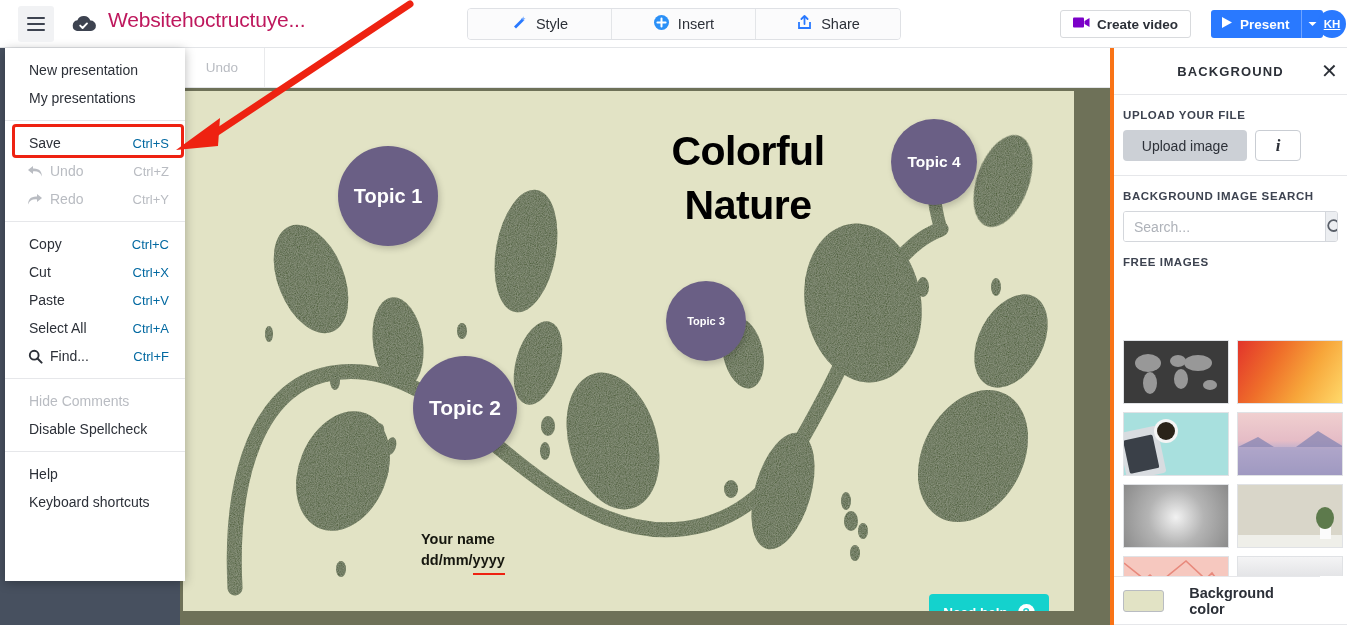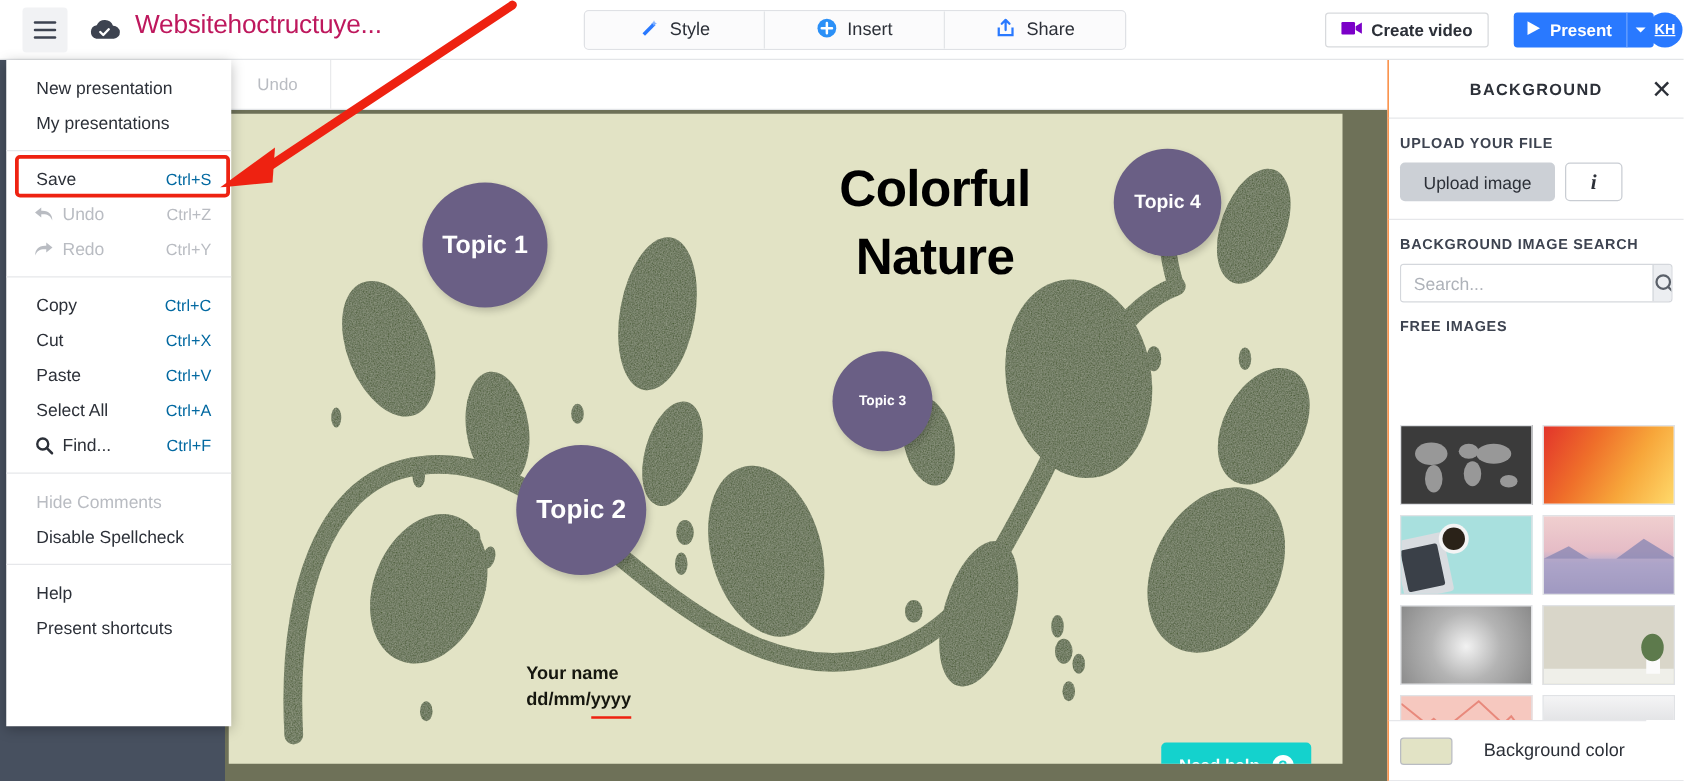--- a/index.html
+++ b/index.html
@@ -186,21 +186,21 @@
   .qmark {
     width: 17px; height: 17px; border-radius: 50%;
     background: #fff; color: #14d2cd;
     display: flex; align-items: center; justify-content: center;
     font-size: 12px; font-weight: bold;
   }
 
   
   .right-panel {
     position: absolute; left: 1110px; top: 48px; width: 237px; height: 577px;
-    background: #ffffff; border-left: 1px solid #f97316;
+    background: #ffffff; border-left: 4px solid #f97316;
   }
   .rp-header {
     position: relative; height: 47px;
     display: flex; align-items: center; justify-content: center;
     border-bottom: 1px solid #e6e7ea;
     font-size: 13px; font-weight: bold; letter-spacing: 1.1px; color: #2c3038;
   }
   .rp-close {
     position: absolute; right: 6px; top: 12px;
     width: 22px; height: 22px;
@@ -238,21 +238,21 @@
   }
   .thumbs {
     position: absolute; left: 9px; top: 292px; width: 220px; height: 236px;
     display: grid; grid-template-columns: 106px 106px; gap: 8px;
     overflow: hidden;
   }
   .thumb { width: 106px; height: 64px; border: 1px solid #e0e2e5; cursor: pointer; }
   .bgcolor-row {
     position: absolute; left: 0; top: 528px; width: 206px; height: 48px;
     border-top: 1px solid #e6e7ea;
-    display: flex; align-items: center; padding: 0 9px; gap: 25px;
+    display: flex; align-items: center; padding: 0 9px; gap: 25px; font-weight: bold;
   }
   .bgcolor-swatch {
     width: 42px; height: 22px; background: #e2e3c5;
     border: 1px solid #b9bcc2; border-radius: 3px; cursor: pointer;
   }
   .bgcolor-label { font-size: 14.5px; color: #2c3038; }
   .bottom-actions {
     position: absolute; left: 0; top: 576px; width: 236px; height: 49px;
     border-top: 1px solid #e6e7ea;
     display: flex; align-items: center; gap: 9px; padding: 0 12px;
@@ -500,21 +500,21 @@
         <span class="mi-label">Hide Comments</span>
       </div>
       <div class="menu-item">
         <span class="mi-label">Disable Spellcheck</span>
       </div>
       <div class="menu-sep"></div>
       <div class="menu-item">
         <span class="mi-label">Help</span>
       </div>
       <div class="menu-item">
-        <span class="mi-label">Present shortcuts</span>
+        <span class="mi-label">Keyboard shortcuts</span>
       </div>
     </div>
   <div class="save-highlight" style="border-color: rgb(238, 34, 17);"></div>
 
   <svg class="red-arrow" viewBox="0 0 260 150">
     <path d="M250 4 L45 140" stroke="#ee2211" stroke-width="7" stroke-linecap="round" fill="none"></path>
     <path d="M16 150 L60 118 L58 146 Z" fill="#ee2211"></path>
   </svg>
 
   <div class="right-panel">

